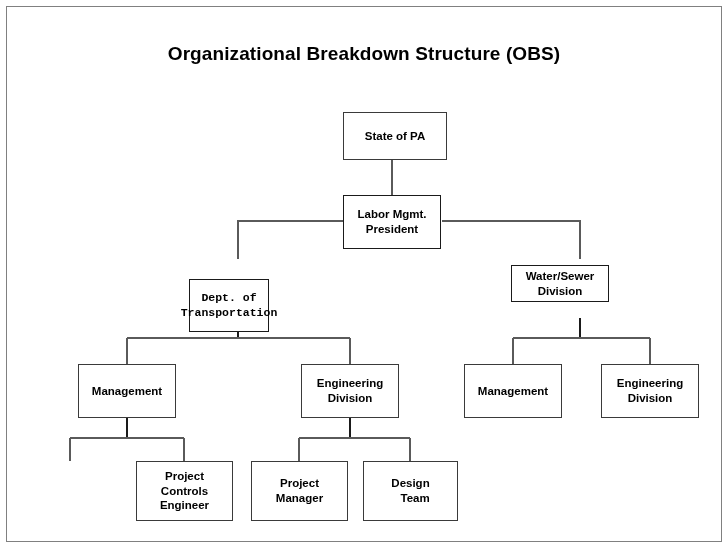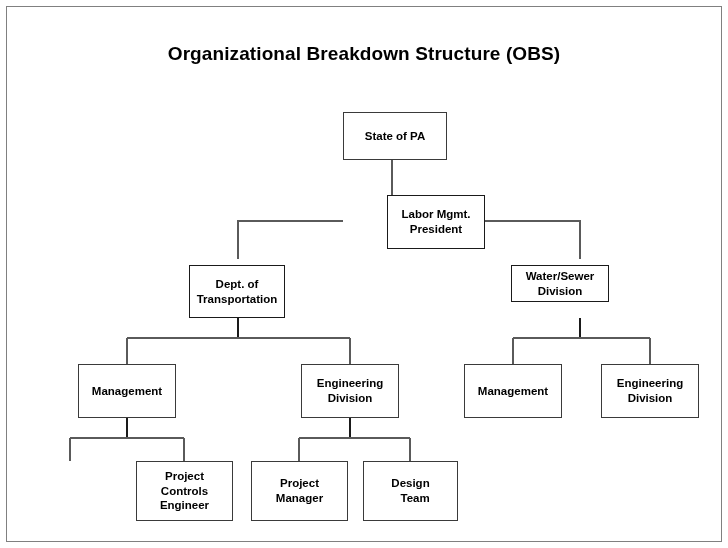--- a/index.html
+++ b/index.html
@@ -95,24 +95,24 @@
 
       <path d="M 343 411 L 343 431" stroke="#1a1a1a" stroke-width="2"></path>
       <path d="M 292 431 L 403 431"></path>
       <path d="M 292 431 L 292 454"></path>
       <path d="M 403 431 L 403 454"></path>
     </g>
   </svg>
 
   <div class="node" style="left:336px; top:98px; width:104px; height:48px;margin-top:7px;">State of PA</div>
 
-  <div class="node thick" style="left:336px; top:188px; width:98px; height:54px;margin-left:44px;">Labor Mgmt.
+  <div class="node thick" style="left:336px; top:188px; width:98px; height:54px;">Labor Mgmt.
 President</div>
 
-  <div class="node thick" style="left:182px; top:258px; width:96px; height:53px;">Dept. of
+  <div class="node thick" style="left:182px; top:272px; width:80px; height:53px;font-family:Liberation Mono, monospace;">Dept. of
 Transportation</div>
 
   <div class="node thick" style="left:504px; top:258px; width:98px; height:37px;">Water/Sewer
 Division</div>
 
   <div class="node" style="left:71px; top:357px; width:98px; height:54px;">Management</div>
 
   <div class="node" style="left:294px; top:357px; width:98px; height:54px;">Engineering
 Division</div>
 

